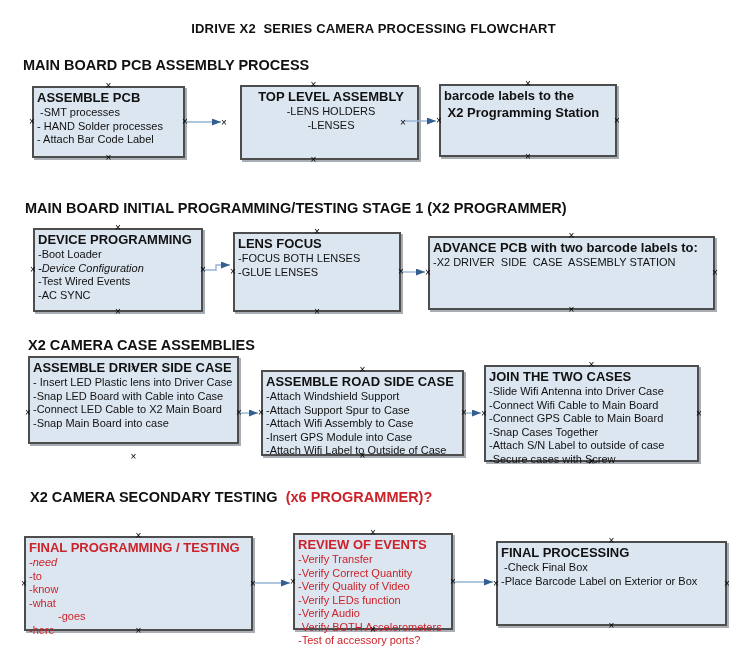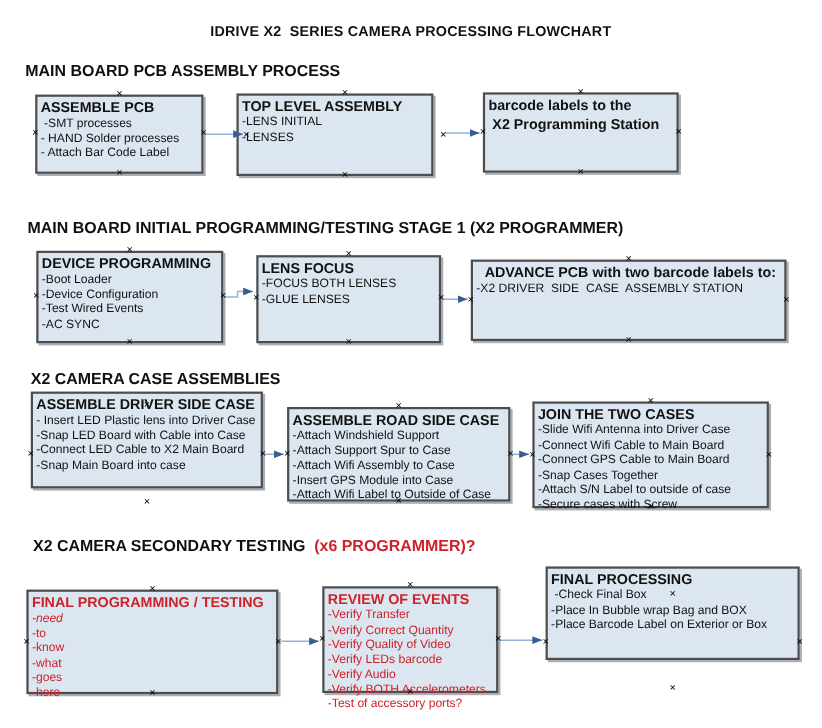--- a/index.html
+++ b/index.html
@@ -41,59 +41,59 @@
     <div class="flow-box" style="left: 32px; top: 86px; width: 153px; height: 72px;">
       <div class="box-title" style="color: rgb(17, 17, 17);"><div>ASSEMBLE PCB</div></div>
       <div class="box-item" style="color: rgb(17, 17, 17);"> -SMT processes</div>
       <div class="box-item" style="color: rgb(17, 17, 17);">- HAND Solder processes</div>
       <div class="box-item" style="color: rgb(17, 17, 17);">- Attach Bar Code Label</div>
     </div>
     <span class="handle" style="left: 108.5px; top: 86px;">×</span>
     <span class="handle" style="left: 108.5px; top: 158px;">×</span>
     <span class="handle" style="left: 32px; top: 122px;">×</span>
     <span class="handle" style="left: 185px; top: 122px;">×</span>
-    <div class="flow-box" style="left: 215px; top: 85px; width: 179px; height: 75px;">
+    <div class="flow-box" style="left: 240px; top: 85px; width: 179px; height: 75px; text-align: center;">
       <div class="box-title" style="color: rgb(17, 17, 17);"><div>TOP LEVEL ASSEMBLY</div></div>
-      <div class="box-item" style="color: rgb(17, 17, 17);">-LENS INITIAL</div>
+      <div class="box-item" style="color: rgb(17, 17, 17);">-LENS HOLDERS</div>
       <div class="box-item" style="color: rgb(17, 17, 17);">-LENSES</div>
     </div>
     <span class="handle" style="left: 313.5px; top: 85px;">×</span>
     <span class="handle" style="left: 313.5px; top: 160px;">×</span>
     <span class="handle" style="left: 224px; top: 122.5px;">×</span>
     <span class="handle" style="left: 403px; top: 122.5px;">×</span>
     <div class="flow-box" style="left: 439px; top: 84px; width: 178px; height: 73px;">
       <div class="box-title" style="color: rgb(17, 17, 17);"><div>barcode labels to the</div><div> X2 Programming Station</div></div>
     </div>
     <span class="handle" style="left: 528px; top: 84px;">×</span>
     <span class="handle" style="left: 528px; top: 157px;">×</span>
     <span class="handle" style="left: 439px; top: 120.5px;">×</span>
     <span class="handle" style="left: 617px; top: 120.5px;">×</span>
     <div class="section-heading" style="left: 25px; top: 200px;"><span style="color: rgb(17, 17, 17);">MAIN BOARD INITIAL PROGRAMMING/TESTING STAGE 1 (X2 PROGRAMMER)</span></div>
     <div class="flow-box" style="left: 33px; top: 228px; width: 170px; height: 84px;">
       <div class="box-title" style="color: rgb(17, 17, 17);"><div>DEVICE PROGRAMMING</div></div>
       <div class="box-item" style="color: rgb(17, 17, 17);">-Boot Loader</div>
-      <div class="box-item" style="color: rgb(17, 17, 17);">-Device Configuration</div>
+      <div class="box-item" style="color: rgb(17, 17, 17); font-style: italic;">-Device Configuration</div>
       <div class="box-item" style="color: rgb(17, 17, 17);">-Test Wired Events</div>
       <div class="box-item" style="color: rgb(17, 17, 17);">-AC SYNC</div>
     </div>
     <span class="handle" style="left: 118px; top: 228px;">×</span>
     <span class="handle" style="left: 118px; top: 312px;">×</span>
     <span class="handle" style="left: 33px; top: 270px;">×</span>
     <span class="handle" style="left: 203px; top: 270px;">×</span>
     <div class="flow-box" style="left: 233px; top: 232px; width: 168px; height: 80px;">
       <div class="box-title" style="color: rgb(17, 17, 17);"><div>LENS FOCUS</div></div>
       <div class="box-item" style="color: rgb(17, 17, 17);">-FOCUS BOTH LENSES</div>
       <div class="box-item" style="color: rgb(17, 17, 17);">-GLUE LENSES</div>
     </div>
     <span class="handle" style="left: 317px; top: 232px;">×</span>
     <span class="handle" style="left: 317px; top: 312px;">×</span>
     <span class="handle" style="left: 233px; top: 272px;">×</span>
     <span class="handle" style="left: 401px; top: 272px;">×</span>
     <div class="flow-box" style="left: 428px; top: 236px; width: 287px; height: 74px;">
-      <div class="box-title" style="color: rgb(17, 17, 17); text-align: center;"><div>ADVANCE PCB with two barcode labels to:</div></div>
+      <div class="box-title" style="color: rgb(17, 17, 17);"><div>ADVANCE PCB with two barcode labels to:</div></div>
       <div class="box-item" style="color: rgb(17, 17, 17);">-X2 DRIVER  SIDE  CASE  ASSEMBLY STATION</div>
     </div>
     <span class="handle" style="left: 571.5px; top: 236px;">×</span>
     <span class="handle" style="left: 571.5px; top: 310px;">×</span>
     <span class="handle" style="left: 428px; top: 273px;">×</span>
     <span class="handle" style="left: 715px; top: 273px;">×</span>
     <div class="section-heading" style="left: 28px; top: 337px;"><span style="color: rgb(17, 17, 17);">X2 CAMERA CASE ASSEMBLIES</span></div>
     <div class="flow-box" style="left: 28px; top: 356px; width: 211px; height: 88px;">
       <div class="box-title" style="color: rgb(17, 17, 17);"><div>ASSEMBLE DRIVER SIDE CASE</div></div>
       <div class="box-item" style="color: rgb(17, 17, 17);">- Insert LED Plastic lens into Driver Case</div>
@@ -130,44 +130,43 @@
     <span class="handle" style="left: 591.5px; top: 462px;">×</span>
     <span class="handle" style="left: 484px; top: 413.5px;">×</span>
     <span class="handle" style="left: 699px; top: 413.5px;">×</span>
     <div class="section-heading" style="left: 30px; top: 489px;"><span style="color: rgb(17, 17, 17);">X2 CAMERA SECONDARY TESTING  </span><span style="color: rgb(204, 34, 41);">(x6 PROGRAMMER)?</span></div>
     <div class="flow-box" style="left: 24px; top: 536px; width: 229px; height: 95px;">
       <div class="box-title" style="color: rgb(204, 34, 41);"><div>FINAL PROGRAMMING / TESTING</div></div>
       <div class="box-item" style="color: rgb(204, 34, 41); font-style: italic;">-need</div>
       <div class="box-item" style="color: rgb(204, 34, 41);">-to</div>
       <div class="box-item" style="color: rgb(204, 34, 41);">-know</div>
       <div class="box-item" style="color: rgb(204, 34, 41);">-what</div>
-      <div class="box-item" style="color: rgb(204, 34, 41);">-goes</div>
+      <div class="box-item" style="color: rgb(204, 34, 41); margin-left: 29px;">-goes</div>
       <div class="box-item" style="color: rgb(204, 34, 41);">-here</div>
     </div>
     <span class="handle" style="left: 138.5px; top: 536px;">×</span>
     <span class="handle" style="left: 138.5px; top: 631px;">×</span>
     <span class="handle" style="left: 24px; top: 583.5px;">×</span>
     <span class="handle" style="left: 253px; top: 583.5px;">×</span>
     <div class="flow-box" style="left: 293px; top: 533px; width: 160px; height: 97px;">
       <div class="box-title" style="color: rgb(204, 34, 41);"><div>REVIEW OF EVENTS</div></div>
       <div class="box-item" style="color: rgb(204, 34, 41);">-Verify Transfer</div>
       <div class="box-item" style="color: rgb(204, 34, 41);">-Verify Correct Quantity</div>
       <div class="box-item" style="color: rgb(204, 34, 41);">-Verify Quality of Video</div>
-      <div class="box-item" style="color: rgb(204, 34, 41);">-Verify LEDs barcode</div>
+      <div class="box-item" style="color: rgb(204, 34, 41);">-Verify LEDs function</div>
       <div class="box-item" style="color: rgb(204, 34, 41);">-Verify Audio</div>
       <div class="box-item" style="color: rgb(204, 34, 41);">-Verify BOTH Accelerometers</div>
       <div class="box-item" style="color: rgb(204, 34, 41);">-Test of accessory ports?</div>
     </div>
     <span class="handle" style="left: 373px; top: 533px;">×</span>
     <span class="handle" style="left: 373px; top: 630px;">×</span>
     <span class="handle" style="left: 293px; top: 581.5px;">×</span>
     <span class="handle" style="left: 453px; top: 581.5px;">×</span>
-    <div class="flow-box" style="left: 496px; top: 515px; width: 231px; height: 85px;">
+    <div class="flow-box" style="left: 496px; top: 541px; width: 231px; height: 85px;">
       <div class="box-title" style="color: rgb(17, 17, 17);"><div>FINAL PROCESSING</div></div>
       <div class="box-item" style="color: rgb(17, 17, 17);"> -Check Final Box</div>
-      <div class="box-item" style="color: rgb(17, 17, 17);">-Place In Bubble wrap Bag and BOX</div>
       <div class="box-item" style="color: rgb(17, 17, 17);">-Place Barcode Label on Exterior or Box</div>
     </div>
     <span class="handle" style="left: 611.5px; top: 541px;">×</span>
     <span class="handle" style="left: 611.5px; top: 626px;">×</span>
     <span class="handle" style="left: 496px; top: 583.5px;">×</span>
     <span class="handle" style="left: 727px; top: 583.5px;">×</span>
   </div>
 
 </body></html>

